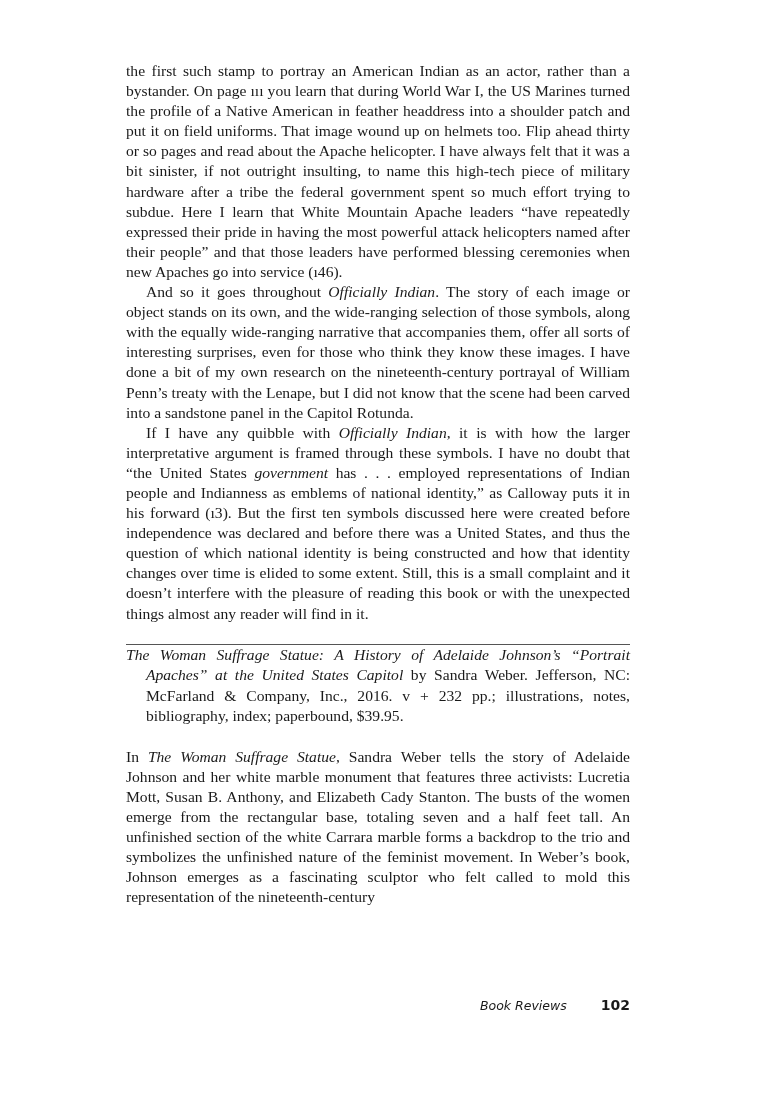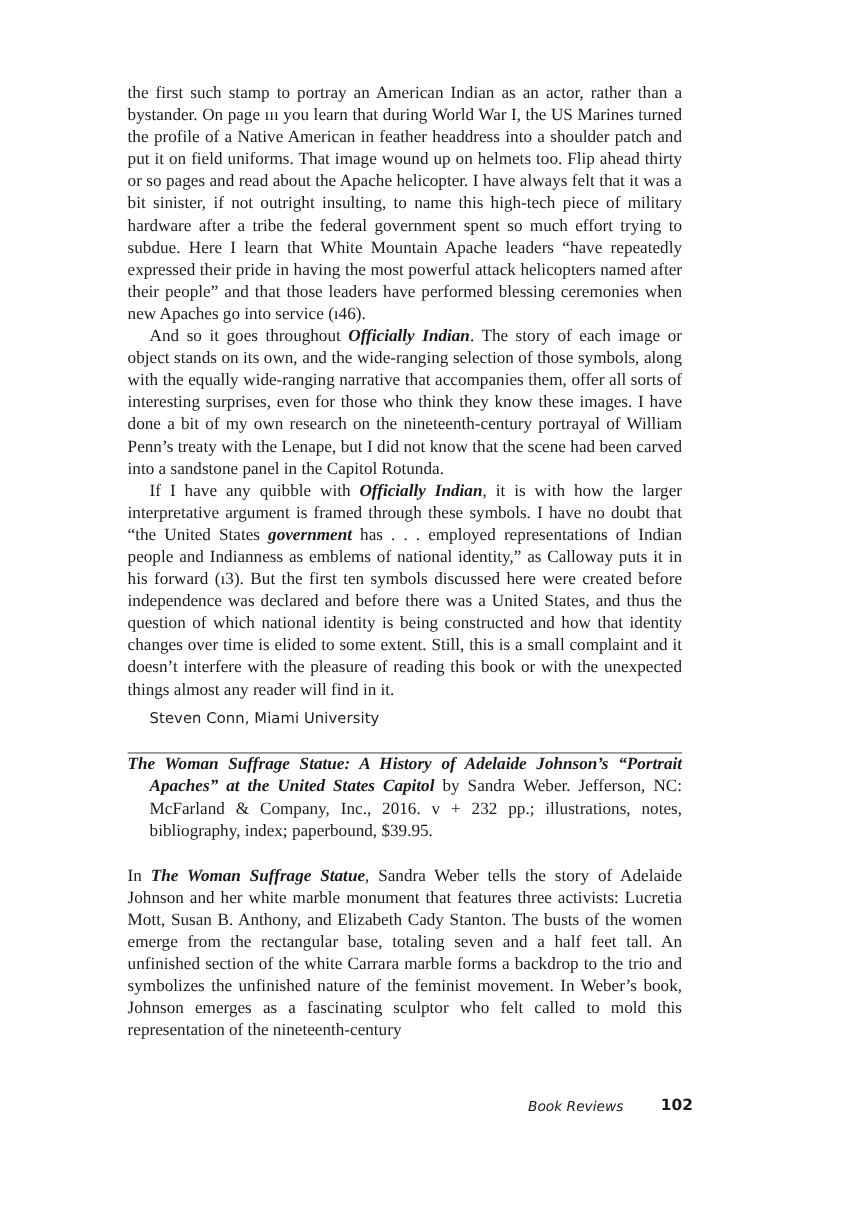--- a/index.html
+++ b/index.html
@@ -1,48 +1,47 @@
 <!DOCTYPE html>
 <html><head>
 <meta charset="utf-8">
 <style>
   html, body { margin: 0; padding: 0; background: #ffffff; }
   body { width: 783px; height: 1107px; position: relative; overflow: hidden; }
   .page {
-    position: absolute; left: 116px; top: 61px; width: 504px;
+    position: absolute; left: 126px; top: 61px; width: 504px;
     font-family: "Liberation Serif", "DejaVu Serif", serif;
-    font-size: 15.6px; line-height: 20.1px; color: #1a1a1a; margin-top: 14px;
+    font-size: 15.6px; line-height: 20.1px; color: #1a1a1a;
   }
   .page p { margin: 0; text-align: justify; hyphens: none; }
   .page p.indent { text-indent: 20px; }
   .sig {
     font-family: "DejaVu Sans", "Liberation Sans", sans-serif;
     font-size: 13.4px; margin: 6px 0 0 20px; color: #222; letter-spacing: 0.1px;
   }
   .rule { border: 0; border-top: 1px solid #555; margin: 20px 0 0 0; height: 0; }
   .citation { margin-top: 30px; padding-left: 20px; text-indent: -20px; text-align: left; line-height: 20.5px; }
   .body2 { margin-top: 20px !important; }
-  em { font-style: italic; font-weight: bold; }
+  em { font-style: italic; }
   .footer {
     position: absolute; top: 997px; left: 126px; width: 504px;
     display: flex; justify-content: flex-end; align-items: flex-end;
     font-family: "DejaVu Sans", "Liberation Sans", sans-serif; color: #1a1a1a;
   }
   .running-head { font-style: italic; font-size: 12.5px; margin-right: 34px; }
   .page-number { font-weight: bold; font-size: 14px; }
 </style>
 </head>
 <body>
 
 <div class="page">
   <div>
     <p><span>the first such stamp to portray an American Indian as an actor, rather than a bystander. On page ııı you learn that during World War I, the US Marines turned the profile of a Native American in feather headdress into a shoulder patch and put it on field uniforms. That image wound up on helmets too. Flip ahead thirty or so pages and read about the Apache helicopter. I have always felt that it was a bit sinister, if not outright insulting, to name this high-tech piece of military hardware after a tribe the federal government spent so much effort trying to subdue. Here I learn that White Mountain Apache leaders “have repeatedly expressed their pride in having the most powerful attack helicopters named after their people” and that those leaders have performed blessing ceremonies when new Apaches go into service (ı46).</span></p>
     <p class="indent"><span>And so it goes throughout </span><em>Officially Indian</em><span>. The story of each image or object stands on its own, and the wide-ranging selection of those symbols, along with the equally wide-ranging narrative that accompanies them, offer all sorts of interesting surprises, even for those who think they know these images. I have done a bit of my own research on the nineteenth-century portrayal of William Penn’s treaty with the Lenape, but I did not know that the scene had been carved into a sandstone panel in the Capitol Rotunda.</span></p>
     <p class="indent"><span>If I have any quibble with </span><em>Officially Indian</em><span>, it is with how the larger interpre­tative argument is framed through these symbols. I have no doubt that “the United States </span><em>government</em><span> has . . . employed representations of Indian people and Indian­ness as emblems of national identity,” as Calloway puts it in his forward (ı3). But the first ten symbols discussed here were created before independence was declared and before there was a United States, and thus the question of which national identity is being constructed and how that identity changes over time is elided to some extent. Still, this is a small complaint and it doesn’t interfere with the pleasure of reading this book or with the unexpected things almost any reader will find in it.</span></p>
-    <div class="sig">Steven Conn, Miami University</div>
   </div>
 
   <hr class="rule">
 
   <div>
     <p class="citation"><em>The Woman Suffrage Statue: A History of Adelaide Johnson’s “Portrait Apaches” at the United States Capitol</em><span> by Sandra Weber. Jefferson, NC: McFarland &amp; Company, Inc., 2016. v + 232 pp.; illustrations, notes, bibliography, index; paperbound, $39.95.</span></p>
     <p class="body2"><span>In </span><em>The Woman Suffrage Statue</em><span>, Sandra Weber tells the story of Adelaide Johnson and her white marble monument that features three activists: Lucretia Mott, Susan B. Anthony, and Elizabeth Cady Stanton. The busts of the women emerge from the rectangular base, totaling seven and a half feet tall. An unfinished section of the white Carrara marble forms a backdrop to the trio and symbolizes the unfinished nature of the feminist movement. In Weber’s book, Johnson emerges as a fascinating sculptor who felt called to mold this representation of the nineteenth-century</span></p>
   </div>
 </div>
 

